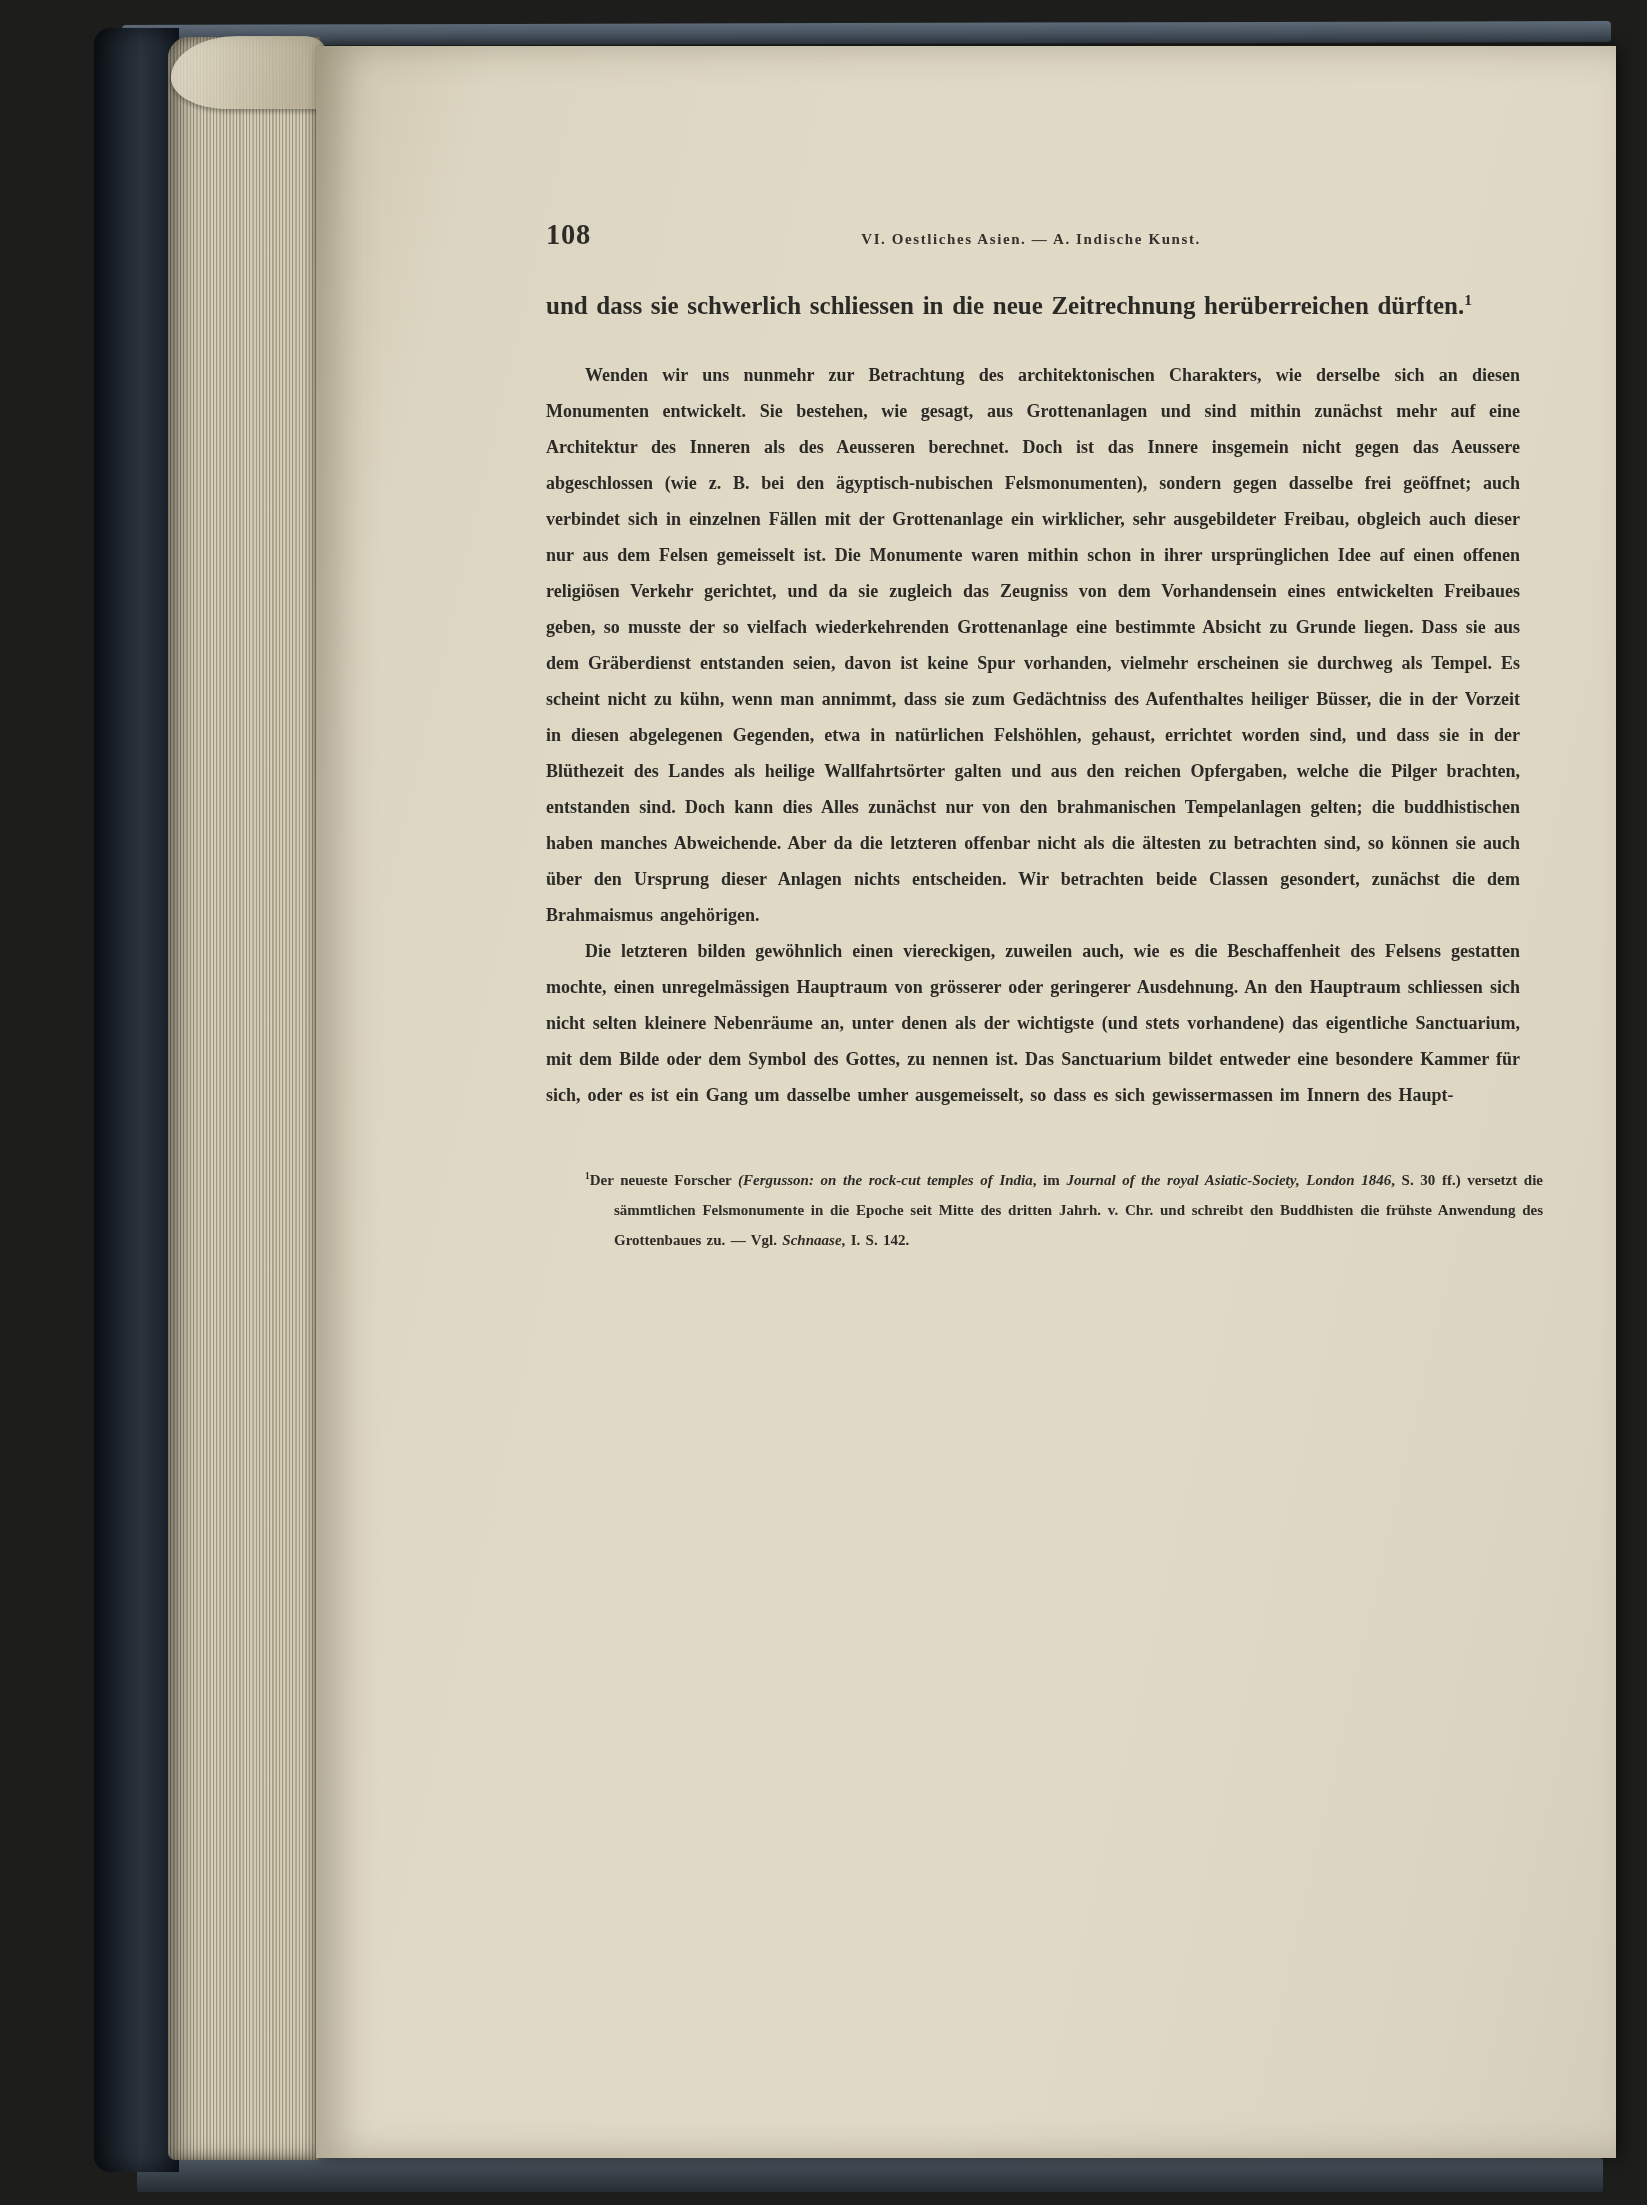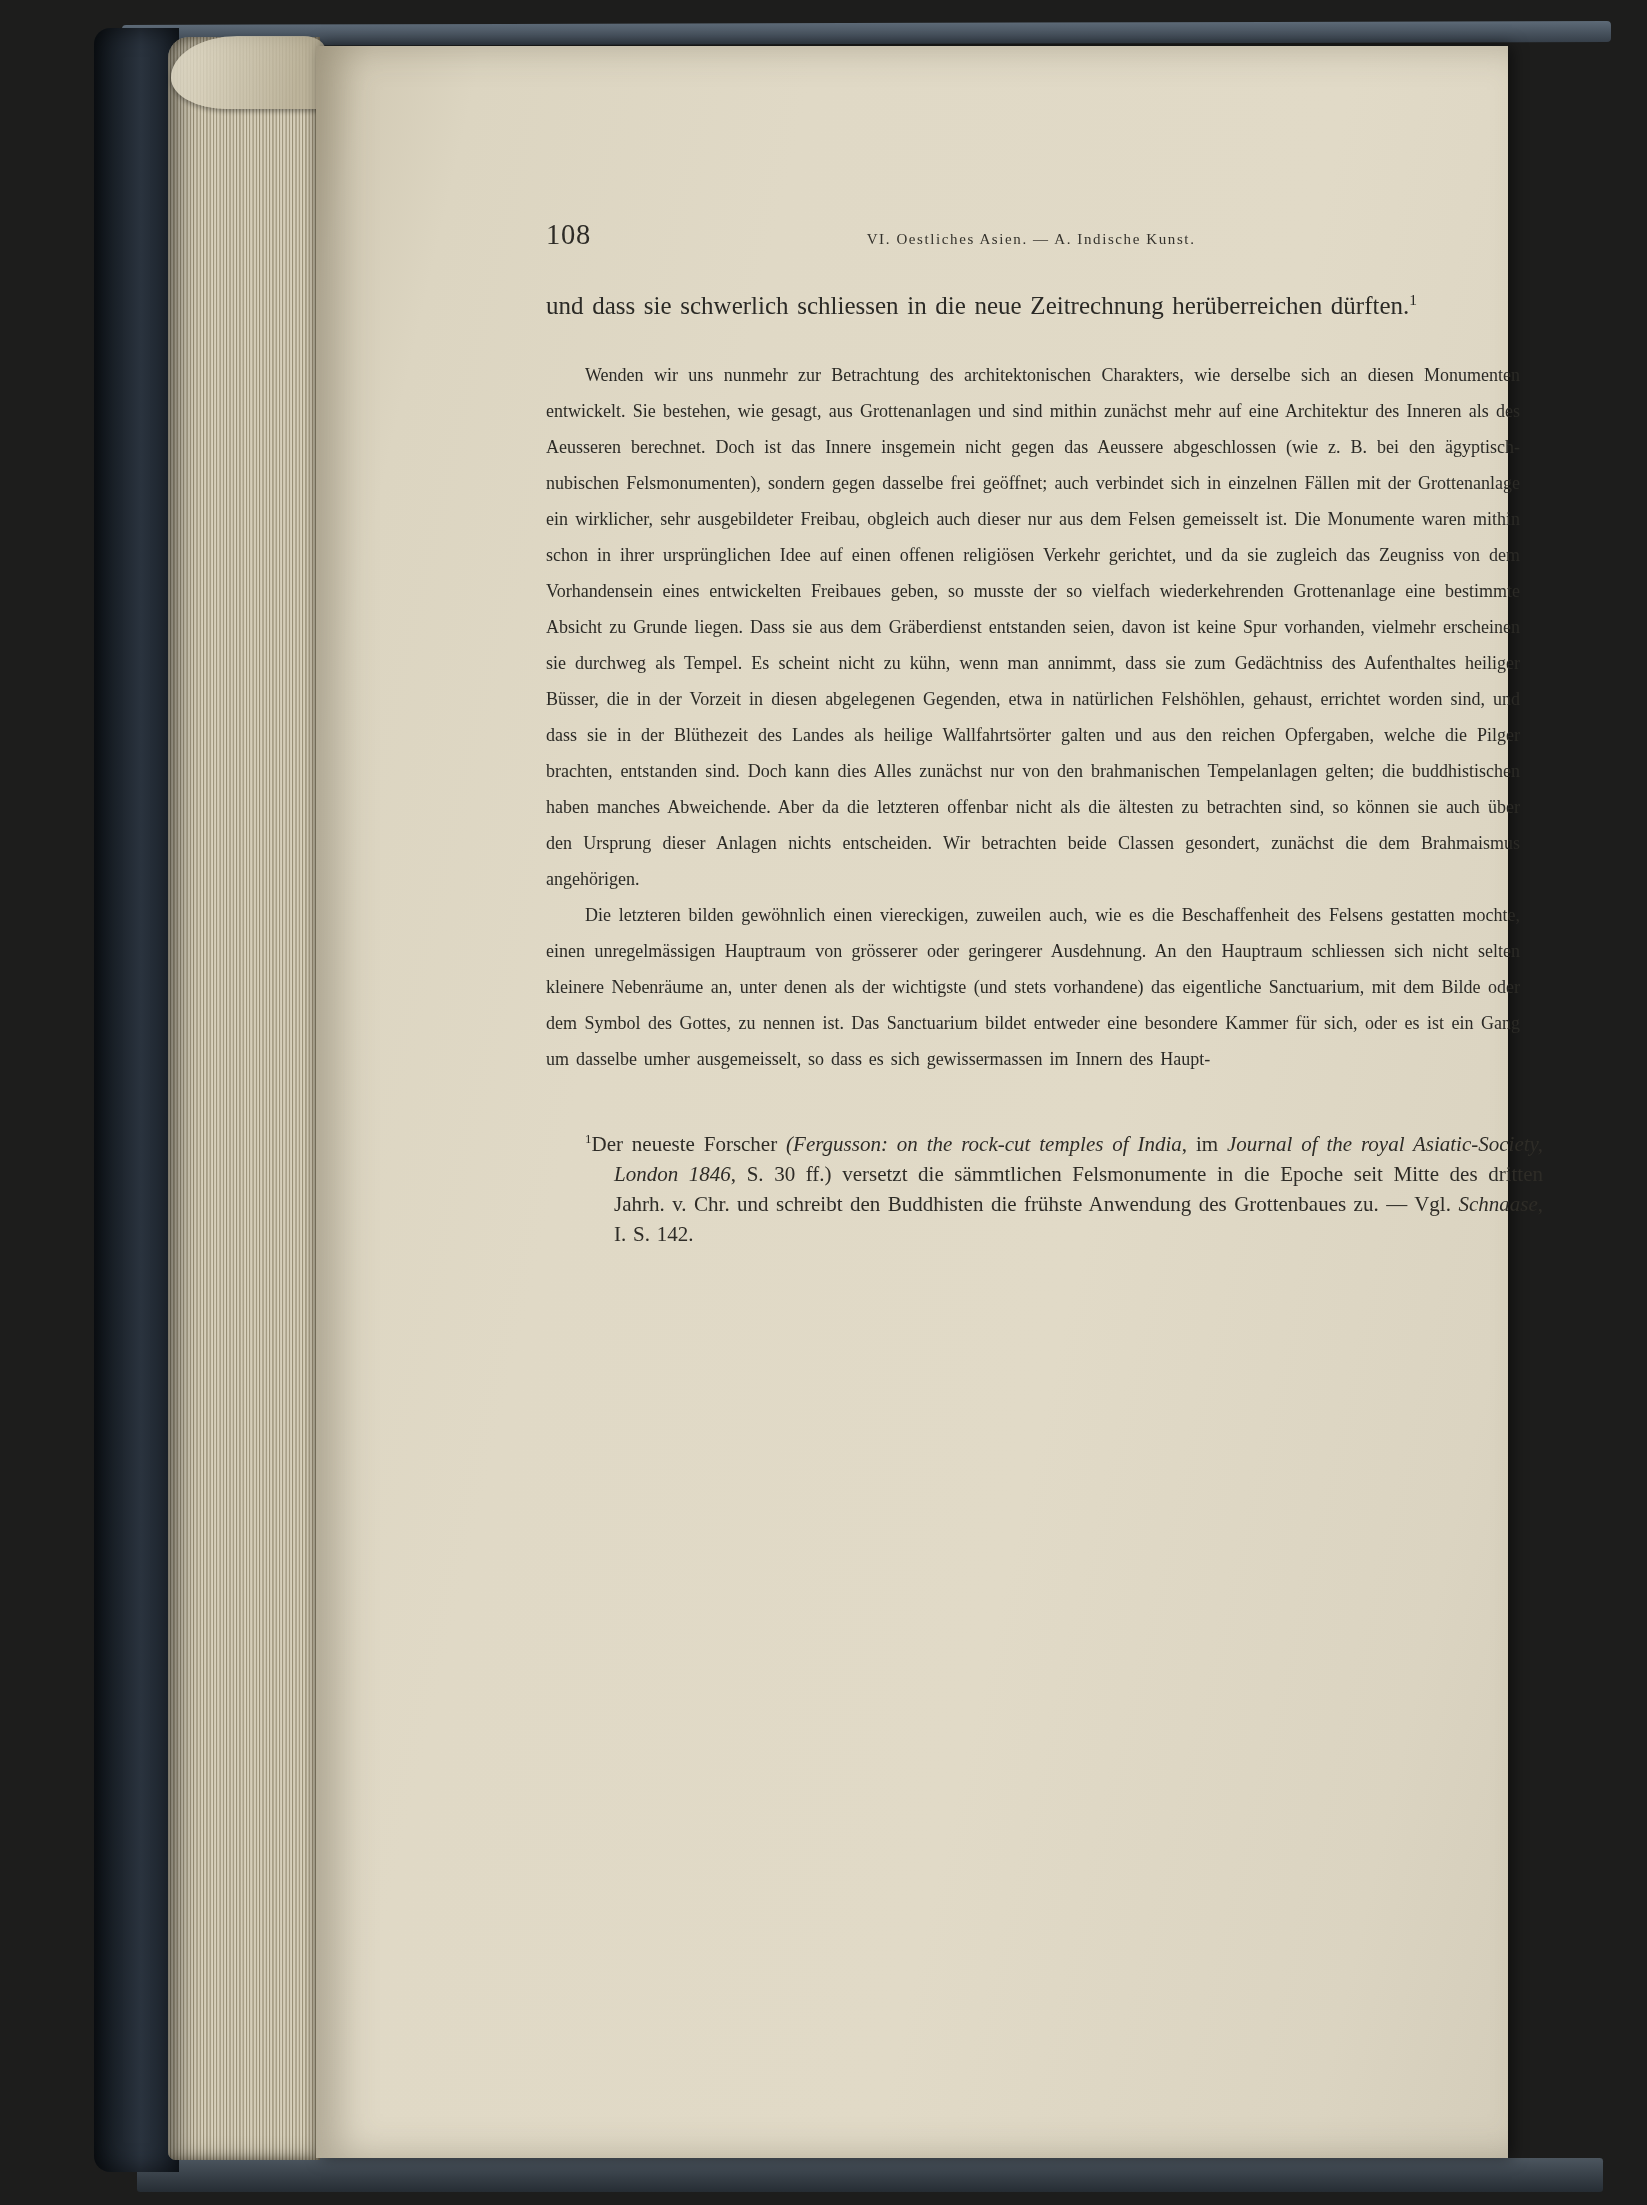--- a/index.html
+++ b/index.html
@@ -41,25 +41,26 @@
   }
   .page-curl {
     position: absolute; left: 171px; top: 36px; width: 155px; height: 73px;
     background: linear-gradient(100deg, #e4decb, #b9b097 80%);
     border-radius: 60% 20% 8.1px 50% / 80% 30% 8.1px 60%;
     box-shadow: 0 2.4px 4.9px rgba(0,0,0,.4);
     opacity: .85;
   }
   
   .page {
-    position: absolute; left: 316px; top: 46px; width: 1192px; height: 2112px;
+    position: absolute; left: 316px; top: 46px; width: 1300px; height: 2112px;
     background: linear-gradient(103deg,
       #c4bba3 0%, #d3cbb6 3.5%, #dcd5c1 10%, #e0d9c6 30%,
       #e1dac7 62%, #dbd4c1 88%, #d4cdba 100%);
     box-shadow: inset 23px 0 37px rgba(90,80,60,.35), 4.9px 0 14.7px rgba(0,0,0,.5);
+    font-weight: bold;
   }
   .textcol {
     position: absolute; left: 230px; top: 0; width: 974px;
     color: #2b2a26;
   }
   .header {
     position: absolute; top: 173px; left: 0; width: 100%;
     display: flex; align-items: baseline;
   }
   .pagenum { font-size: 28.5px; letter-spacing: 0.8px; color: #2e2c27; }
@@ -77,21 +78,21 @@
     letter-spacing: 0.8px; color: #33312c;
   }
   p.body-par {
     font-size: 18px; line-height: 36px; text-align: justify;
     word-spacing: 2.4px; text-indent: 39px; margin: 0;
   }
   p.body-par.first { margin-top: 33px; }
   .sup { font-size: 0.62em; vertical-align: super; line-height: 0; }
   .footnote {
     margin-top: 52px; margin-left: 39px; width: 929px;
-    font-size: 21px; line-height: 30px; text-align: justify;
+    font-size: 15px; line-height: 30px; text-align: justify;
     word-spacing: 1.6px; color: #2e2c27;
     padding-left: 29px; text-indent: -29px;
   }
   .it { font-style: italic; }
 </style>
 </head>
 <body>
 
 <div class="scene">
 

